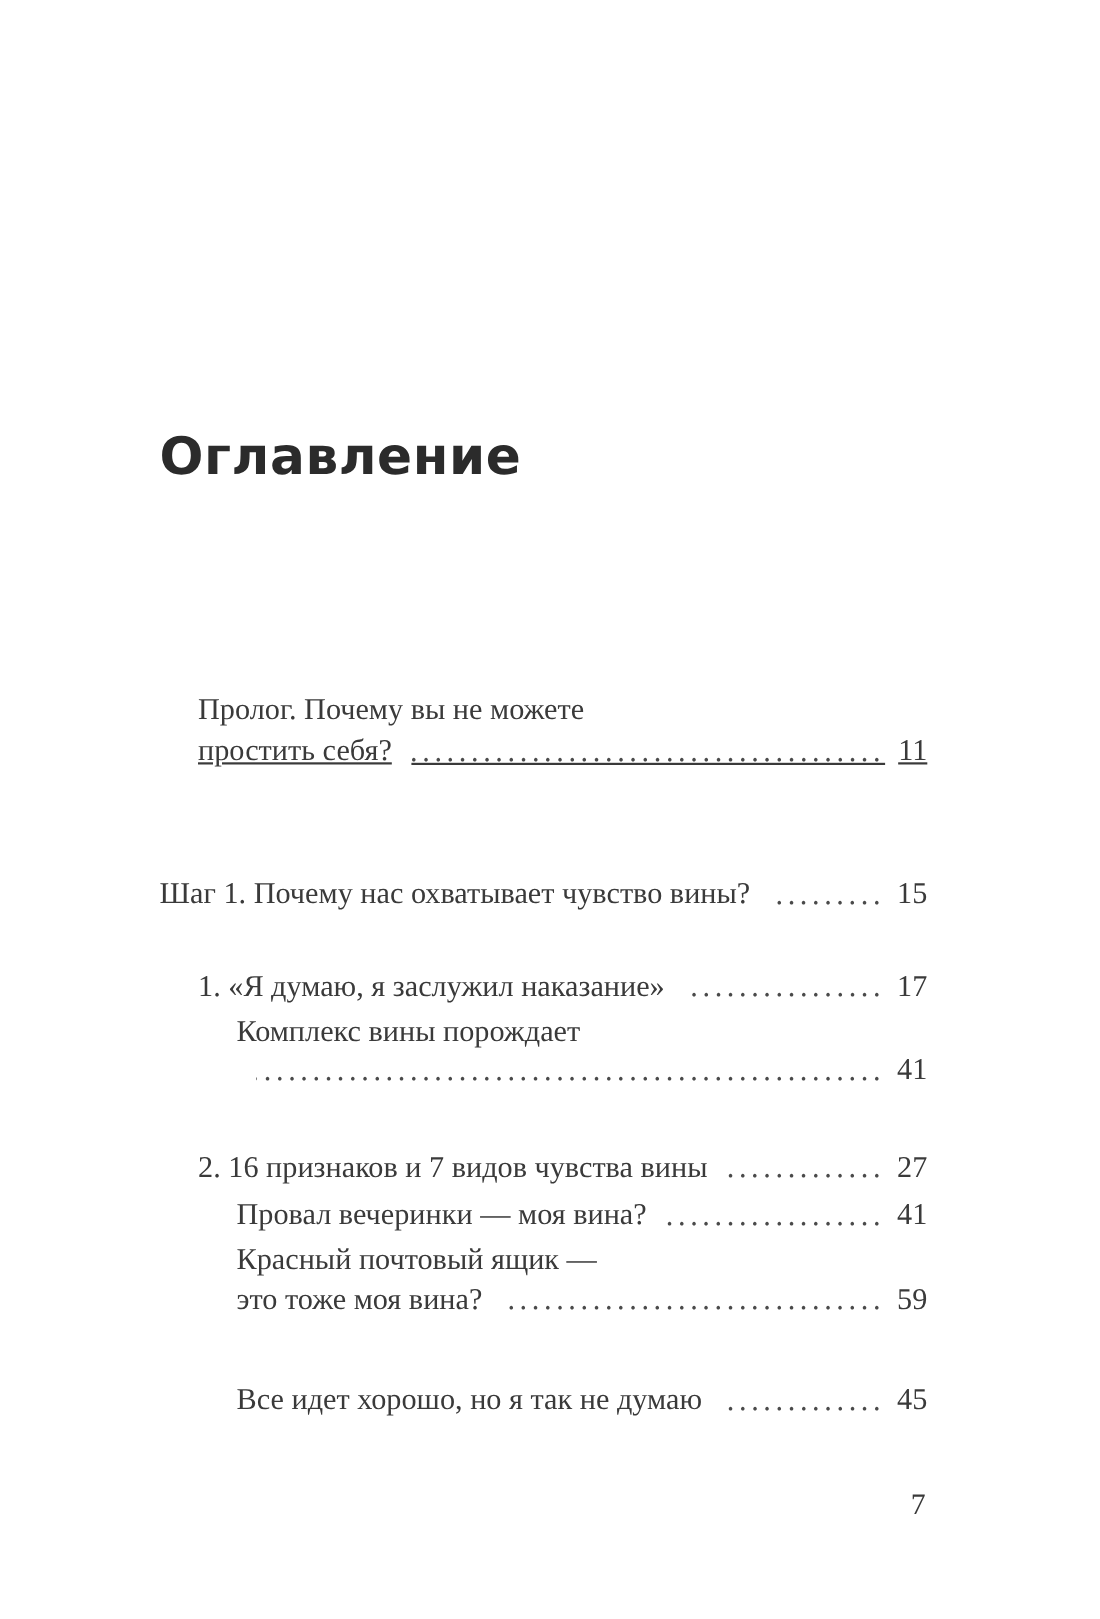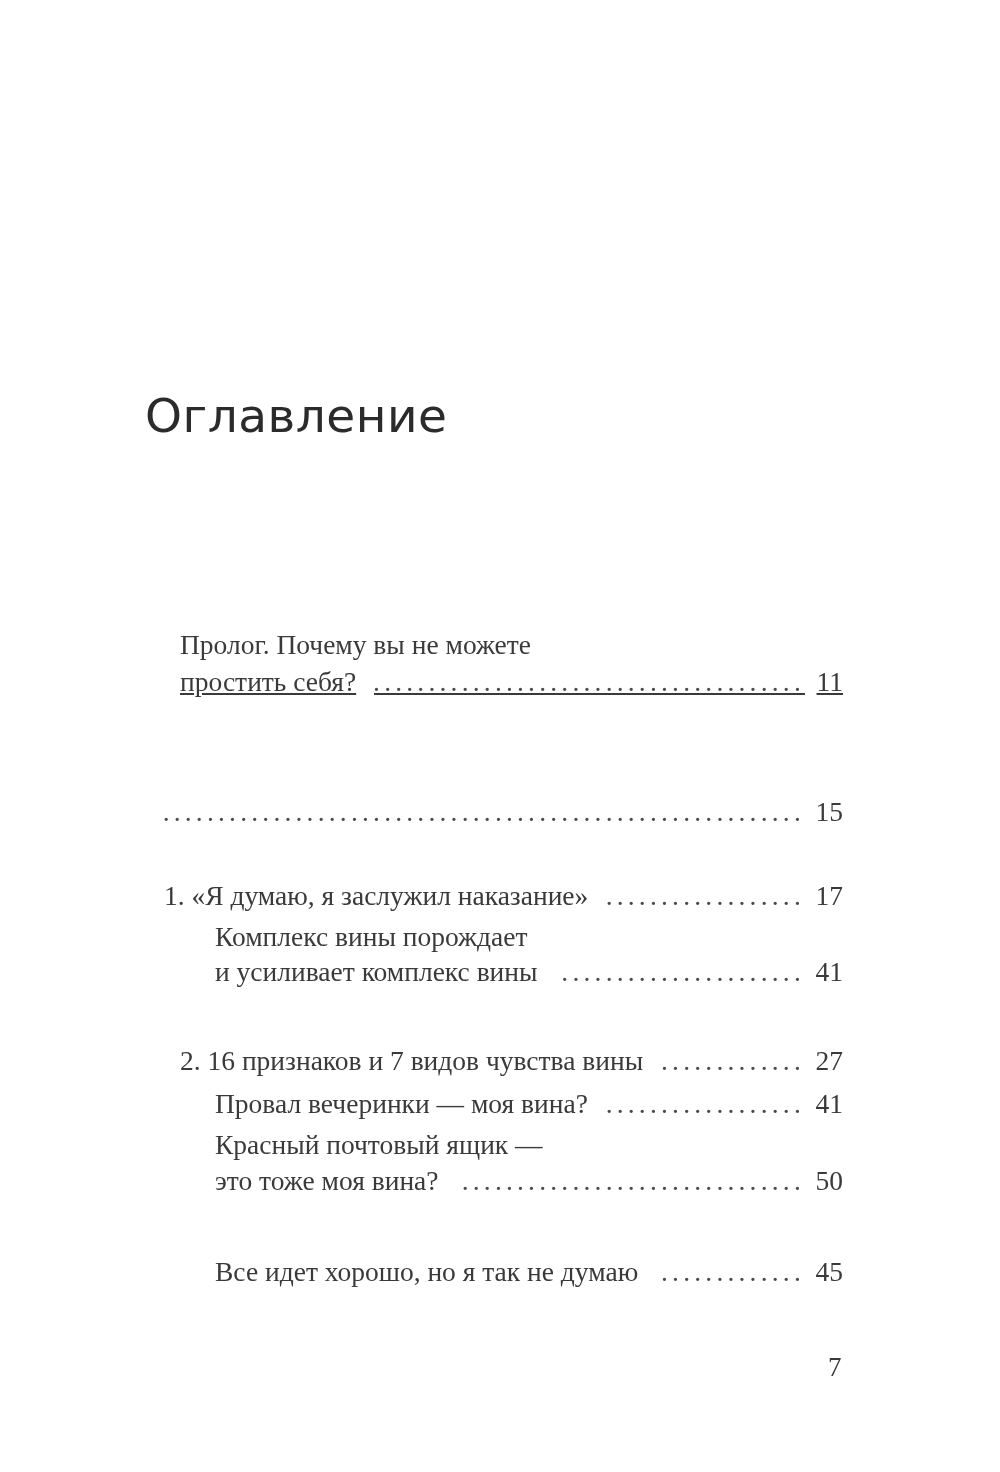--- a/index.html
+++ b/index.html
@@ -14,21 +14,21 @@
       overflow: hidden;
       color: #3a3a3a;
       font-family: "Liberation Serif", "DejaVu Serif", serif;
     }
     .page-title {
       position: absolute;
       left: 145px;
       top: 392px;
       margin: 0;
       font-family: "DejaVu Sans", "Liberation Sans", sans-serif;
-      font-weight: normal;
+      font-weight: bold;
       font-size: 47px;
       letter-spacing: 0.5px;
       color: #2b2b2b;
       line-height: 1;
     }
     .toc {
       position: absolute;
       left: 0;
       top: 0;
       width: 1000px;
@@ -83,55 +83,55 @@
   <div class="toc-line no-page" style="left:180px; top:628px;">
     <span class="toc-text">Пролог. Почему вы не можете</span>
   </div>
   <div class="toc-line" style="left:180px; top:665px;text-decoration:underline;">
     <span class="toc-text">простить себя?</span>
     <span class="toc-dots">........................................................................................................</span>
     <span class="toc-page">11</span>
   </div>
 
   <div class="toc-line" style="left:145px; top:795px;">
+    <span class="toc-text">Шаг 1. Почему нас охватывает чувство вины?</span>
     <span class="toc-dots">........................................................................................................</span>
     <span class="toc-page">15</span>
   </div>
 
-  <div class="toc-line" style="left:164px; top:879px;">
+  <div class="toc-line" style="left:180px; top:879px;">
     <span class="toc-text">1. «Я думаю, я заслужил наказание»</span>
     <span class="toc-dots">........................................................................................................</span>
     <span class="toc-page">17</span>
   </div>
   <div class="toc-line no-page" style="left:215px; top:920px;">
     <span class="toc-text">Комплекс вины порождает</span>
   </div>
   <div class="toc-line" style="left:215px; top:955px;">
-    <span class="toc-text">и усиливает комплекс вины</span>
     <span class="toc-dots">........................................................................................................</span>
     <span class="toc-page">41</span>
   </div>
 
   <div class="toc-line" style="left:180px; top:1044px;font-family:Liberation Serif, serif;">
     <span class="toc-text">2. 16 признаков и 7 видов чувства вины</span>
     <span class="toc-dots">........................................................................................................</span>
     <span class="toc-page">27</span>
   </div>
   <div class="toc-line" style="left:215px; top:1087px;">
     <span class="toc-text">Провал вечеринки — моя вина?</span>
     <span class="toc-dots">........................................................................................................</span>
     <span class="toc-page">41</span>
   </div>
   <div class="toc-line no-page" style="left:215px; top:1128px;">
     <span class="toc-text">Красный почтовый ящик —</span>
   </div>
   <div class="toc-line" style="left:215px; top:1164px;">
     <span class="toc-text">это тоже моя вина?</span>
     <span class="toc-dots">........................................................................................................</span>
-    <span class="toc-page">50</span>
+    <span class="toc-page">59</span>
   </div>
   <div class="toc-line" style="left:215px; top:1211px;margin-top:44px;">
     <span class="toc-text">Все идет хорошо, но я так не думаю</span>
     <span class="toc-dots">........................................................................................................</span>
     <span class="toc-page">45</span>
   </div>
 
 </div>
 
 <div class="page-number">7</div>

